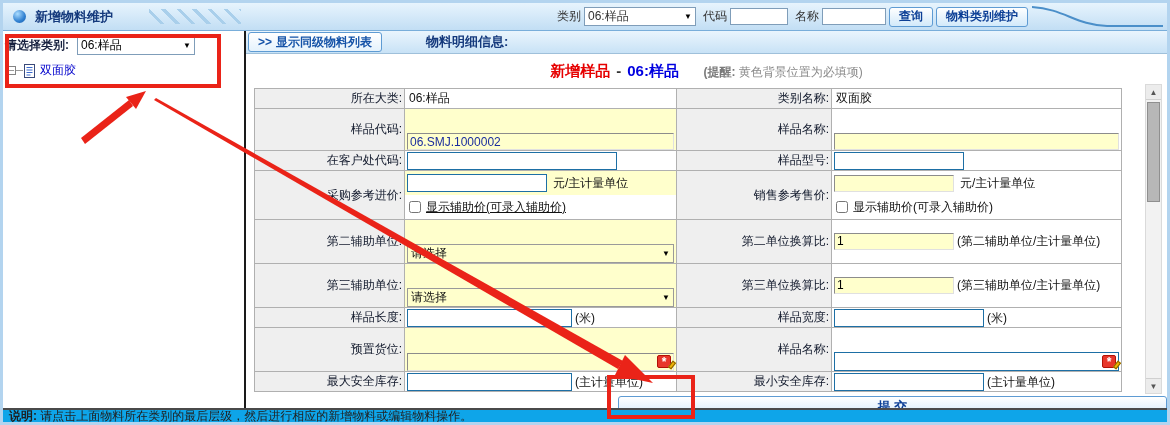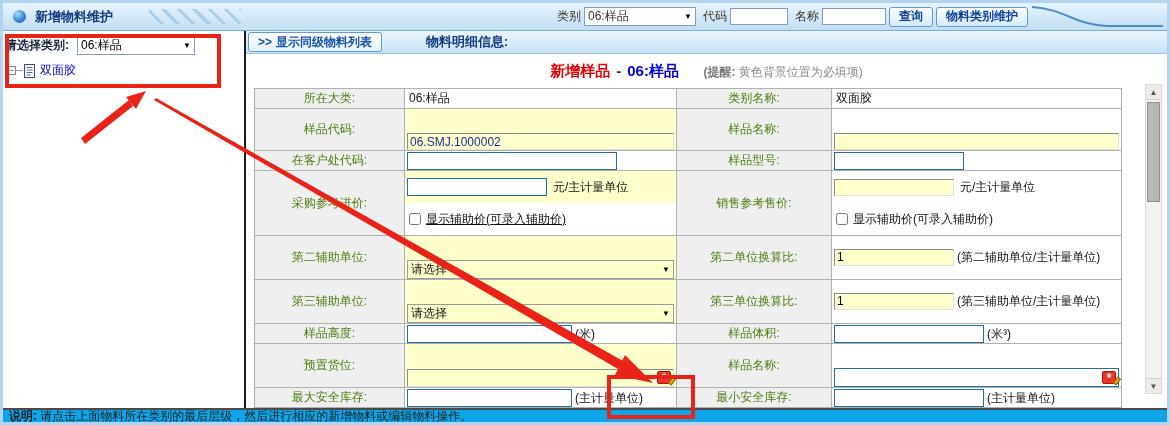--- a/index.html
+++ b/index.html
@@ -42,37 +42,37 @@
   .t-red{color:#e60000;font-weight:bold;font-size:15px;}
   .t-dash{color:#333;font-weight:bold;font-size:15px;margin:0 6px;}
   .t-blue{color:#0000e0;font-weight:bold;font-size:15px;}
   .t-hint{color:#8a8a8a;font-size:12px;margin-left:20px;}
   .t-hint b{color:#7a7a7a;}
   
   .ftable{border-collapse:collapse;table-layout:fixed;margin:6px 0 0 8px;width:867px;}
   .ftable td{border:1px solid #b0b0b0;font-size:12px;padding:0 2px;overflow:hidden;white-space:nowrap;}
   .c1{width:150px;} .c2{width:272px;} .c3{width:155px;} .c4{width:290px;}
   .r td{height:20px;} .r2 td{height:43px;}
-  .lbl{background:#efefef;text-align:center;color:#4d7c0f;padding-right:4px;}
+  .lbl{background:#efefef;text-align:right;color:#0f172a;padding-right:4px;}
   .val{background:#fff;color:#111;}
   .y{background:#ffffcc;}
   .txt{padding-left:2px;}
   .navy{color:#1b2d9e;}
   .sunken{border:1px solid;border-color:#8c8c8c #e0e0e0 #e0e0e0 #8c8c8c;background:#fff;height:17px;font-size:12px;padding:0 2px;}
   .yell{background:#ffffcc;}
   .bin{border:1px solid #1d6fa5;background:#fff;height:18px;font-size:12px;padding:0 2px;}
   .wfull{width:100%;margin-top:24px;}
   .w210{width:210px;} .w165{width:165px;} .w150{width:150px;} .w140{width:140px;} .w130{width:130px;} .w120{width:120px;}
   .bluebox{border:1px solid #1d6fa5;background:#fff;height:19px;display:flex;align-items:center;padding:0 2px;gap:3px;}
   .bluebox .bare{border:none;outline:none;flex:1;min-width:0;font-size:12px;background:transparent;height:15px;padding:0;}
   .locbox{border:1px solid;border-color:#8c8c8c #e0e0e0 #e0e0e0 #8c8c8c;background:#ffffcc;height:18px;display:flex;align-items:center;padding:0 2px;}
   .locbox .bare{border:none;outline:none;flex:1;min-width:0;background:transparent;font-size:12px;height:14px;padding:0;}
   .ysel{background:#ffffcc;border:1px solid #9a9a9a;height:19px;}
   .unit{margin-left:3px;color:#111;}
-  .pline{display:flex;align-items:center;height:32px;gap:3px;}
+  .pline{display:flex;align-items:center;height:24px;gap:3px;}
   .ybg{background:#ffffcc;margin:0 -2px;padding:0 2px;}
   .aux{color:#111;}
   .u{text-decoration:underline;}
   input[type="checkbox"]{width:12px;height:12px;margin:0 2px 0 2px;}
   .ricon{position:relative;width:14px;height:13px;background:#e8362a;border:1px solid #b21106;border-radius:2px;flex:0 0 auto;display:inline-flex;align-items:center;justify-content:center;cursor:pointer;}
   .ricon .star{color:#fff;font-weight:bold;font-size:12px;line-height:10px;}
   .ricon .pencil{position:absolute;right:-4px;bottom:-2px;width:4px;height:8px;background:#f0b400;border:1px solid #8a6400;transform:rotate(38deg);}
   .cicon{position:relative;width:11px;height:12px;flex:0 0 auto;border:1px solid #777;background:#fff;box-shadow:2px -2px 0 -1px #fff,2px -2px 0 0 #777;margin-left:4px;cursor:pointer;}
   .btnrow{margin:4px 0 0 372px;display:flex;gap:27px;flex-direction:column;}
   .big{height:21px;padding:0 13px;font-size:13px;}
@@ -221,24 +221,24 @@
             <td class="val y">
               <div class="fsel ysel wfull">
                 <span>请选择</span>
                 <span class="dd">▼</span>
               </div>
             </td>
             <td class="lbl">第三单位换算比:</td>
             <td class="val"><input class="sunken yell w120" value="1" style=""><span class="unit">(第三辅助单位/主计量单位)</span></td>
           </tr>
           <tr class="r">
-            <td class="lbl">样品高度:</td>
+            <td class="lbl">样品长度:</td>
             <td class="val"><input class="bin w165" style=""><span class="unit">(米)</span></td>
-            <td class="lbl">样品体积:</td>
-            <td class="val"><input class="bin w150" style=""><span class="unit">(米³)</span></td>
+            <td class="lbl">样品宽度:</td>
+            <td class="val"><input class="bin w150" style=""><span class="unit">(米)</span></td>
           </tr>
           <tr class="r">
             <td class="lbl">预置货位:</td>
             <td class="val y">
               <div class="locbox wfull">
                 <input class="bare" style="">
                 <span class="ricon">
                       <span class="star">*</span>
                       <span class="pencil"></span>
                     </span>

